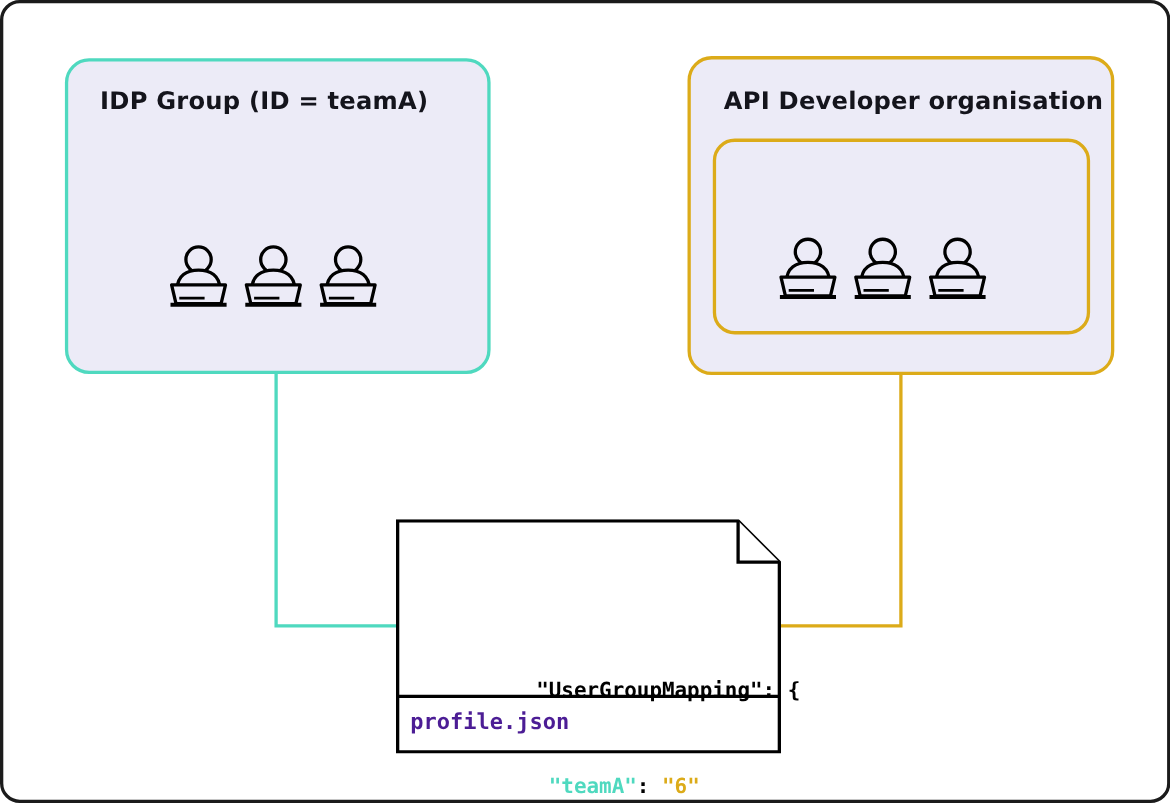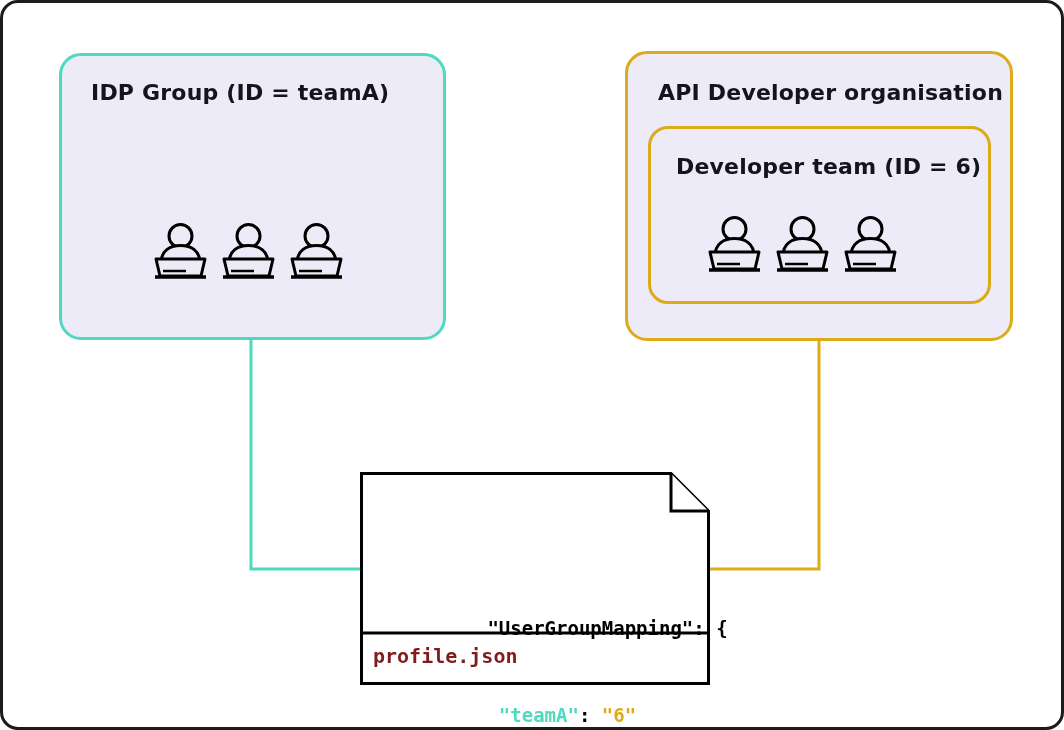--- a/index.html
+++ b/index.html
@@ -119,21 +119,21 @@
   .tok-plain     { color: #000000; }
   .indent        { display: inline-block; width: 1ch; }
 
   #doc-filename {
     position: absolute;
     left: 13px;
     top: 172px;
     font-family: "DejaVu Sans Mono", monospace;
     font-size: 20px;
     font-weight: bold;
-    color: #7f1d1d;
+    color: #4c1d95;
     white-space: nowrap;
   }
 </style>
 </head>
 <body>
 
 <div id="page">
   <div id="canvas">
 
     <svg class="svg-layer" viewBox="0 0 1064 730" width="1064" height="730">
@@ -174,21 +174,20 @@
         <path d="M 3 57 L 54 57" fill="none" stroke="#000" stroke-width="3.5"></path>
       </svg>
     </div>
 
     <div class="group-box" id="api-org-box"></div>
 
     <div class="box-title" id="api-org-title">API Developer organisation</div>
 
     <div id="developer-team-box"></div>
 
-    <div class="box-title" id="dev-team-title">Developer team (ID = 6)</div>
 
     <div class="people-row" id="dev-people">
       <svg class="person-icon" width="57" height="60" viewBox="0 0 57 60">
         <circle cx="28.5" cy="16" r="11.5" fill="none" stroke="#000" stroke-width="3"></circle>
         <path d="M 9 43 C 9 30.5 18 25.5 28.5 25.5 C 39 25.5 48 30.5 48 43" fill="#ecebf7" stroke="#000" stroke-width="3"></path>
         <path d="M 4 39 L 53 39 L 49 56 L 8 56 Z" fill="#ecebf7" stroke="#000" stroke-width="3" stroke-linejoin="round"></path>
         <path d="M 11 51 L 34 51" fill="none" stroke="#000" stroke-width="2.5"></path>
         <path d="M 3 57 L 54 57" fill="none" stroke="#000" stroke-width="3.5"></path>
       </svg>
       <svg class="person-icon" width="57" height="60" viewBox="0 0 57 60">

